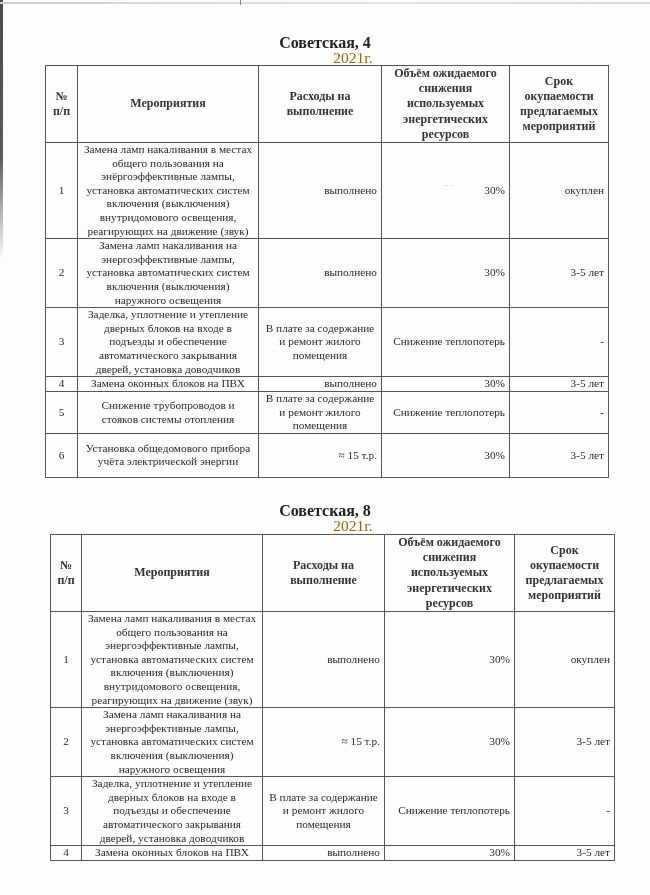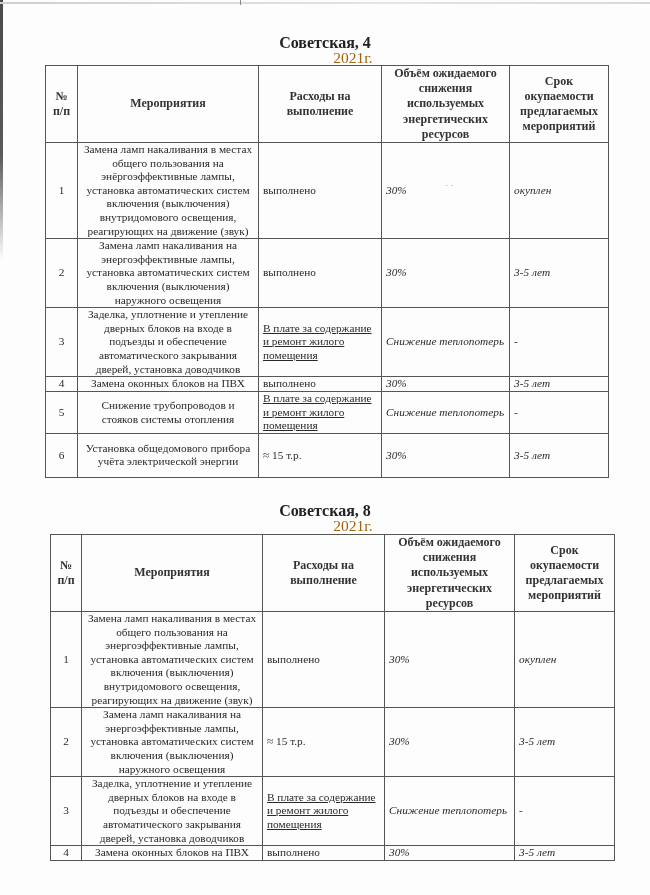--- a/index.html
+++ b/index.html
@@ -35,23 +35,23 @@
     table.plan th, table.plan td {
       border: 1px solid #555; padding: 0 4px; overflow: hidden;
     }
     table.plan th {
       font-weight: bold; text-align: center; vertical-align: middle;
       font-size: 12px; line-height: 15.2px; color: #333;
     }
     td.num { text-align: center; vertical-align: middle; padding: 0; }
     td.measure { text-align: center; vertical-align: middle; }
     td.cost { vertical-align: middle; }
-    td.cost.center { text-align: left; }
-    td.cost.left { text-align: left; text-decoration: underline; }
-    td.volume, td.payback { text-align: left; vertical-align: middle; font-style: italic; }
+    td.cost.center { text-align: right; }
+    td.cost.left { text-align: center; }
+    td.volume, td.payback { text-align: right; vertical-align: middle; }
 
     #t1 { left: 45px; top: 65px; width: 563px; }
     #t2 { left: 50px; top: 534px; width: 564px; }
   </style>
 </head>
 <body>
 
 <div class="scan-edge-left"></div>
 <div class="scan-edge-top"></div>
 <div class="scan-tick"></div>

